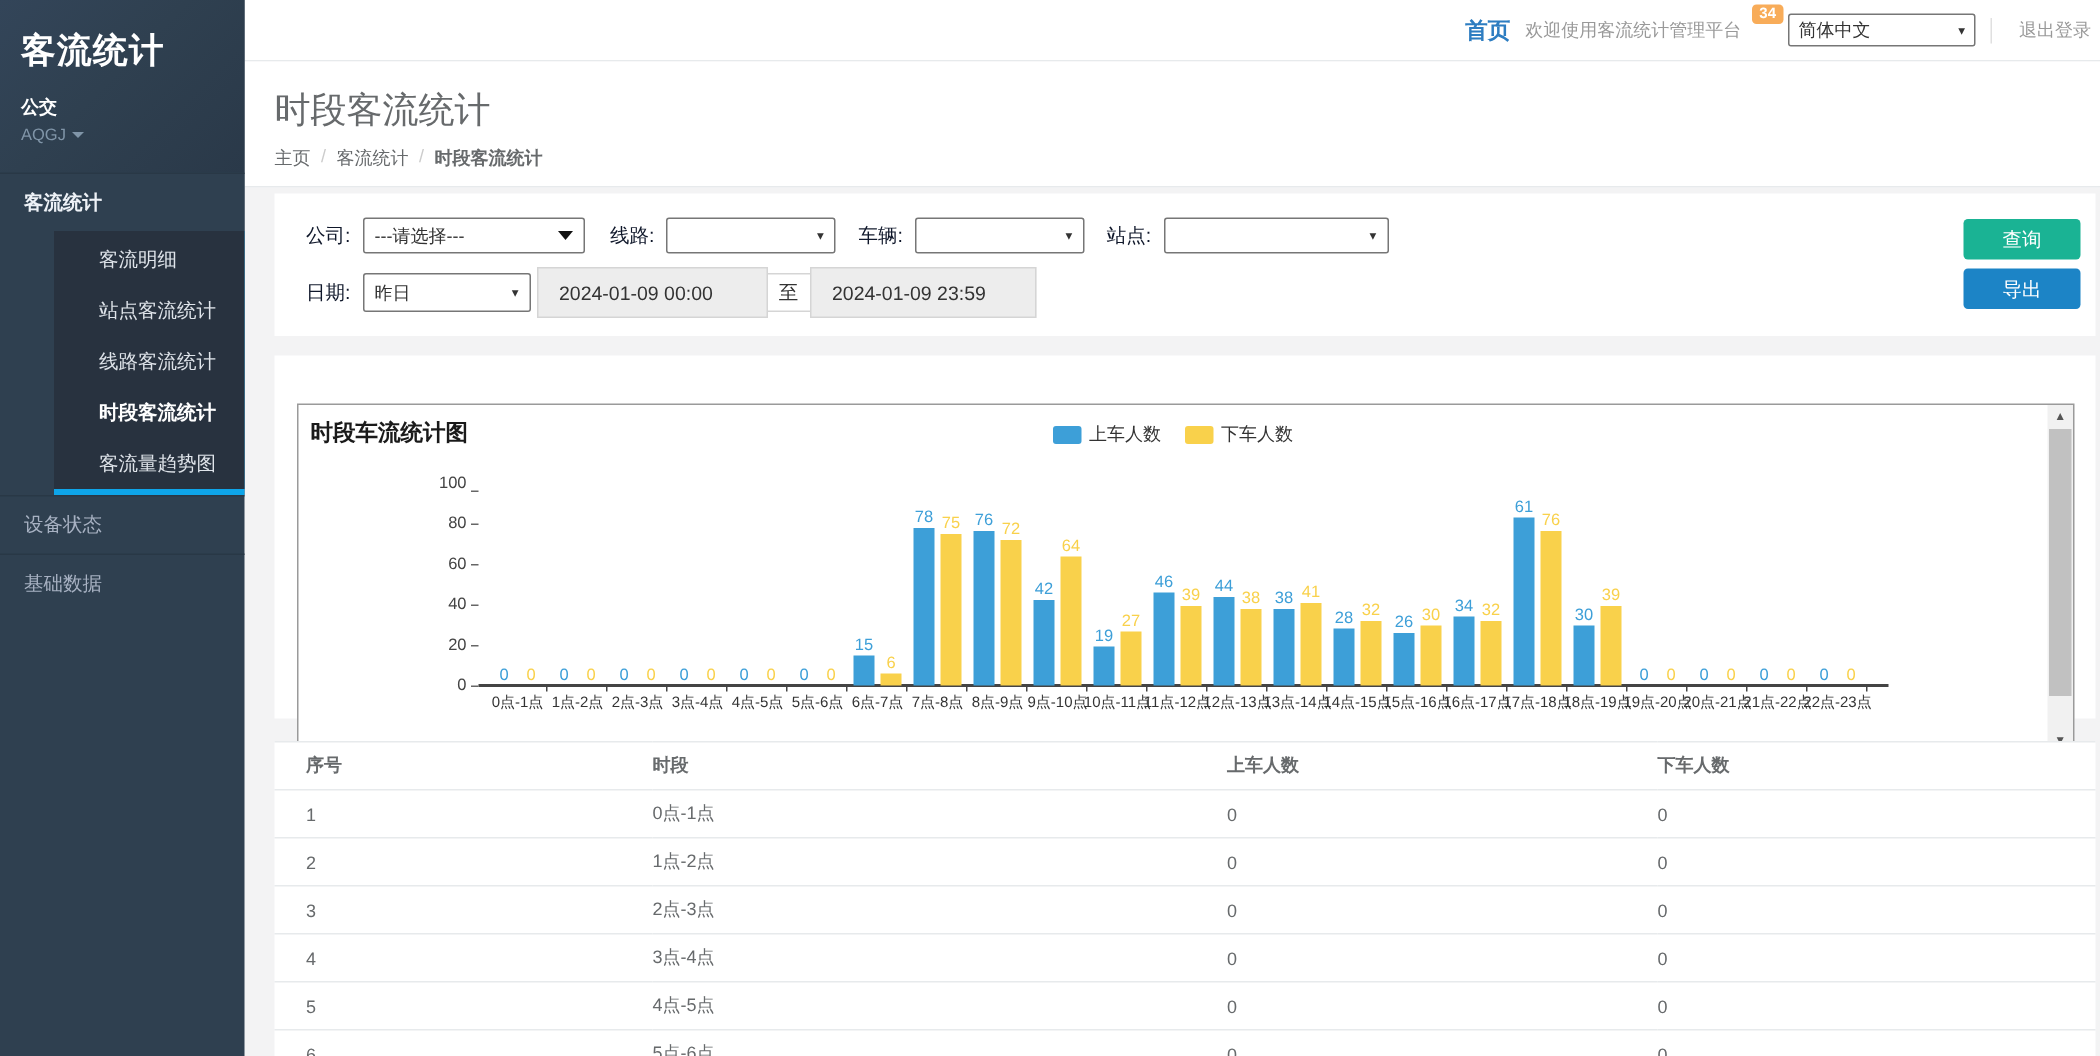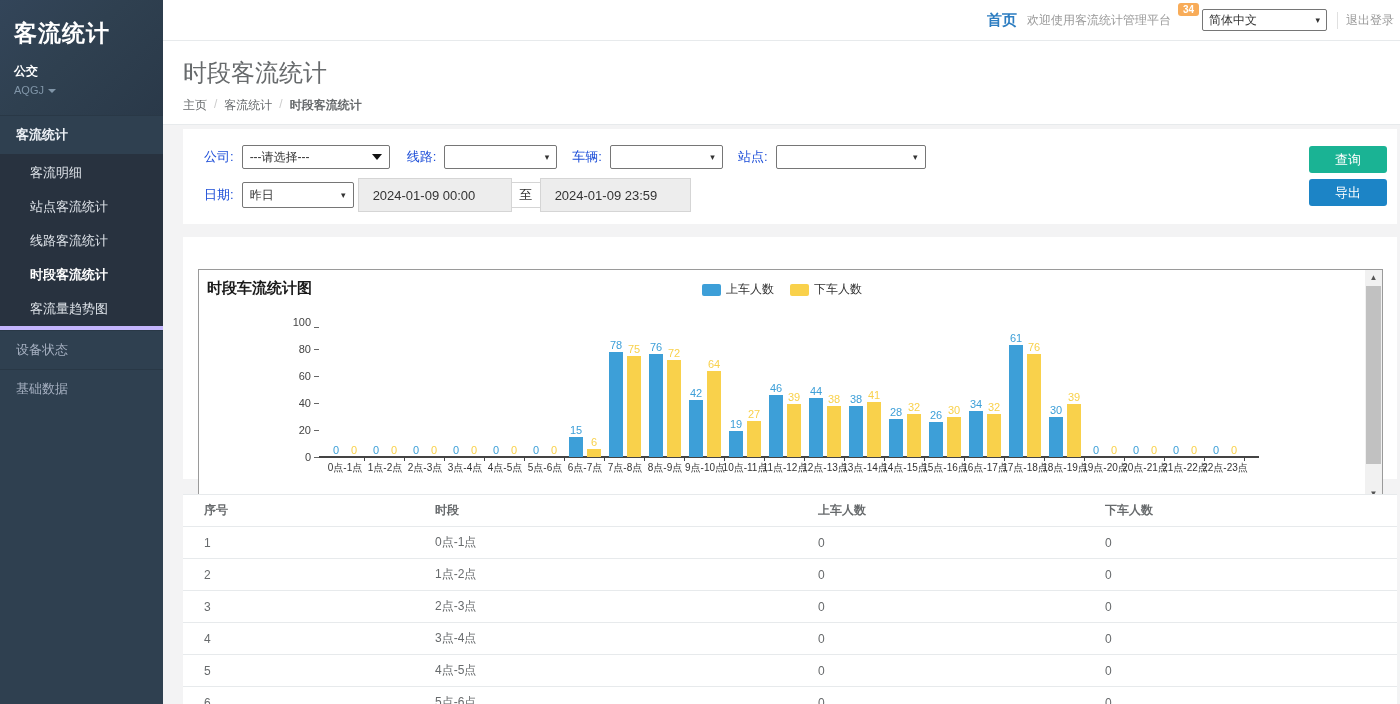--- a/index.html
+++ b/index.html
@@ -17,37 +17,37 @@
   .org-code .caret { display:inline-block; margin-left:4px; width:0; height:0;
     border-left:4px solid transparent; border-right:4px solid transparent;
     border-top:4px solid #8095a8; vertical-align:middle; }
   .menu { width:100%; }
   .menu-item { font-size:13px; cursor:pointer; color:#a7b1c2; }
   .menu-item.section { padding:10px 0 10px 16px; border-top:1px solid #293846; }
   .menu-item.section.active { background:#2f4050; color:#eef2f7; font-weight:bold; }
   .menu-item.sub { background:#28323f; padding:8px 0 8px 30px; color:#dfe4ea; }
   .menu-item.sub.active { color:#ffffff; font-weight:bold; }
   .menu-item.sub:first-of-type { padding-top:10px; }
-  .submenu-wrap { background:#c4b5fd; padding-bottom:4px; }
+  .submenu-wrap { background:#0ea5e9; padding-bottom:4px;margin-left:36px; }
 
   
   .topbar { position:absolute; left:163px; top:0; right:0; height:41px;
     background:#ffffff; border-bottom:1px solid #e7eaec;
     display:flex; align-items:center; justify-content:flex-end; padding-right:6px; gap:10px; }
   .home-link { color:#2d7dc1; font-size:15px; font-weight:bold; cursor:pointer; }
   .welcome { color:#999999; font-size:12px; }
   .lang-wrap { position:relative; display:flex; align-items:flex-start; }
   .badge { position:relative; top:-6px; left:-3px; background:#f8ac59; color:#ffffff;
     font-size:10px; padding:1px 5px; border-radius:3px; font-weight:bold; }
   .lang-select { width:125px; height:22px; font-size:12px; color:#333;
     border:1px solid #767676; border-radius:2px; background:#ffffff;
     display:flex; align-items:center; justify-content:space-between;
     padding:0 6px; cursor:pointer; }
   .chev { font-size:9px; color:#333; }
-  .logout { color:#999999; font-size:12px; cursor:pointer; padding-left:8px;
+  .logout { color:#999999; font-size:12px; cursor:pointer; padding-left:18px;
     border-left:1px solid #e0e0e0; }
 
   
   .page-head { position:absolute; left:163px; top:41px; right:0; height:84px;
     background:#ffffff; border-bottom:1px solid #e7eaec; padding:16px 0 0 20px; }
   .page-title { color:#676a6c; font-size:24px; font-weight:400; }
   .breadcrumb { margin-top:8px; font-size:12px; color:#676a6c; display:flex; gap:7px; }
   .breadcrumb .crumb { cursor:pointer; }
   .breadcrumb .crumb.last { font-weight:bold; cursor:default; }
   .breadcrumb .sep { color:#ccc; }
@@ -55,21 +55,21 @@
   
   .content { position:absolute; left:163px; top:125px; right:0; bottom:-300px; }
   .panel { background:#ffffff; margin:0 3px 0 20px; position:relative; }
   .filter-panel { margin-top:4px; height:95px; }
   .chart-panel { margin-top:13px; height:242px; }
   .table-panel { margin-top:15px; height:400px; }
 
   
   .f-row { position:absolute; left:0; display:flex; align-items:center; }
   .f-row1 { top:16px; } .f-row2 { top:49px; }
-  .f-label { font-size:13px; color:#1d4ed8; }
+  .f-label { font-size:13px; color:#0f172a; }
   .sel { border:1px solid #767676; border-radius:2px; background:#fff; height:24px;
     display:flex; align-items:center; justify-content:space-between;
     font-size:12px; color:#333; padding:0 7px; cursor:pointer; }
   .sel .tri { width:0; height:0; border-left:5px solid transparent;
     border-right:5px solid transparent; border-top:6px solid #111; }
   .datebox { background:#ededed; border:1px solid #d5d5d5; height:26px;
     display:flex; align-items:center; padding:16px 14px; font-size:13px; color:#333; }
   .to-box { background:#ffffff; border:1px solid #d5d5d5; border-left:none; border-right:none;
     height:26px; display:flex; align-items:center; justify-content:center;
     width:28px; font-size:13px; color:#333; }

